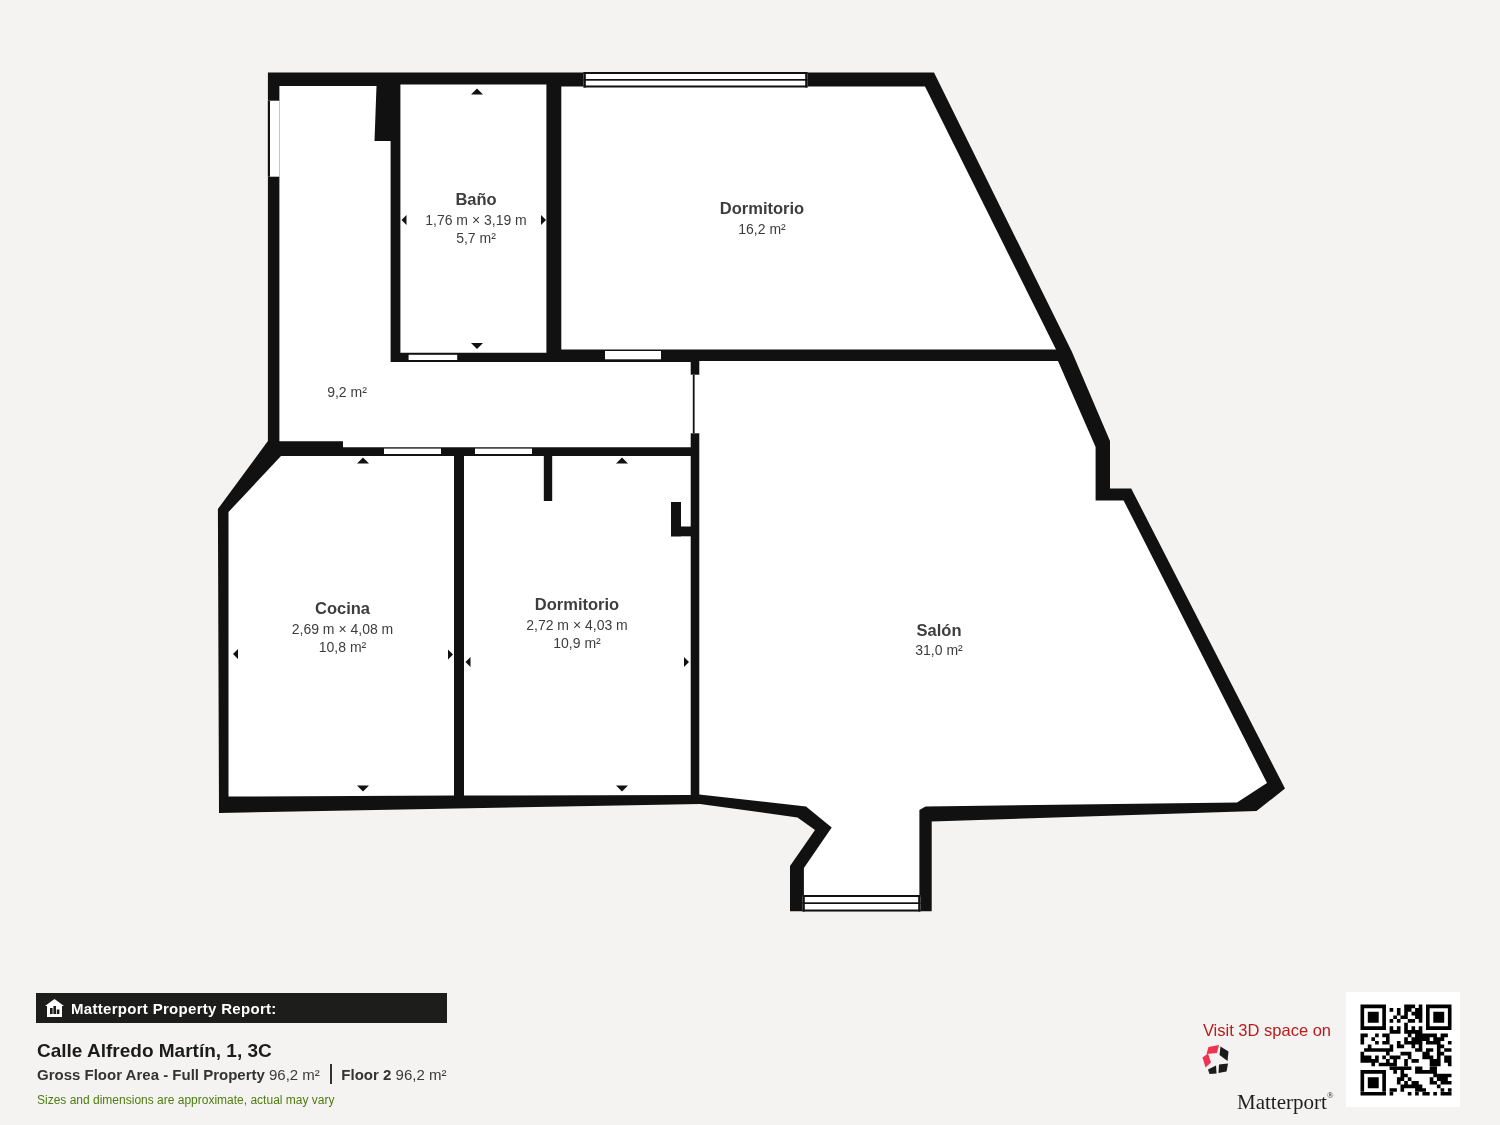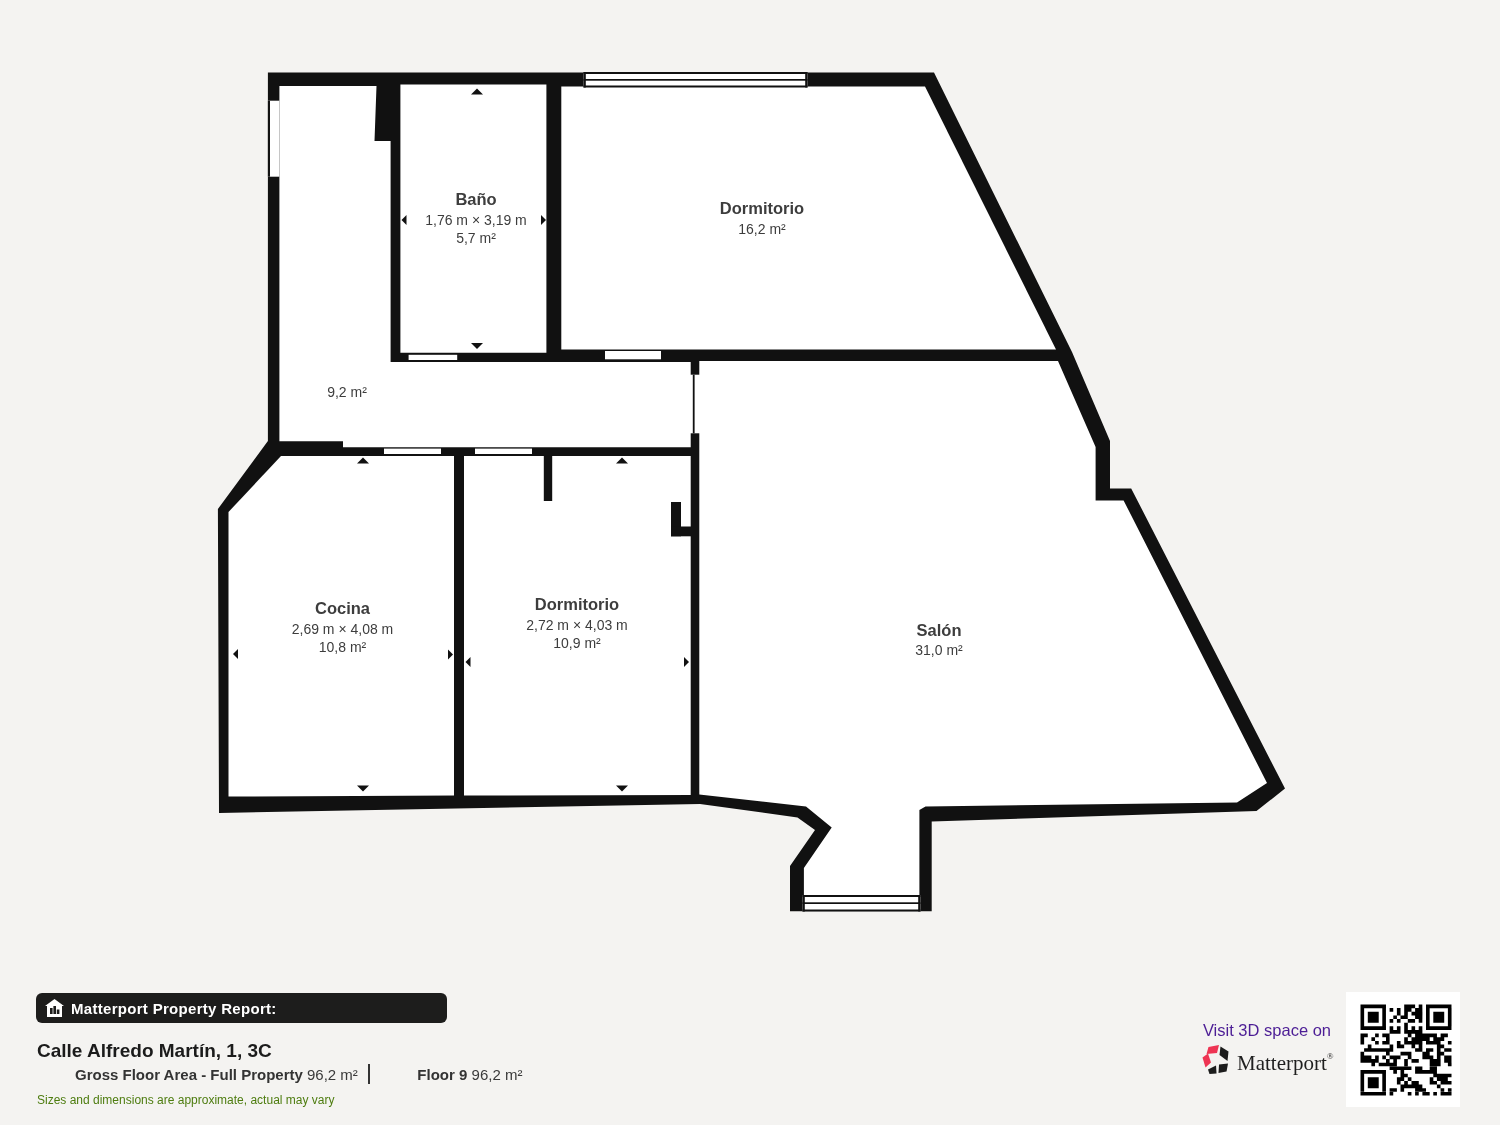--- a/index.html
+++ b/index.html
@@ -1,27 +1,27 @@
 <!DOCTYPE html>
 <html><head>
 <meta charset="utf-8">
 <style>
 html,body{margin:0;padding:0;background:#f4f3f1;}
 .page{position:relative;width:1500px;height:1125px;background:#f4f3f1;font-family:"Liberation Sans",sans-serif;overflow:hidden;}
 .plan{position:absolute;left:0;top:0;}
 .roomname{font-weight:bold;font-size:16.5px;fill:#3d3d3d;}
 .roomdim{font-size:14px;fill:#3d3d3d;}
-.bar{position:absolute;left:36px;top:993px;width:411px;height:30px;background:#1d1d1c;color:#fff;border-radius:6px;}
+.bar{position:absolute;left:36px;top:993px;width:411px;height:30px;background:#1d1d1c;color:#fff;}
 .bartext{position:absolute;left:35px;top:7px;font-size:15px;font-weight:bold;letter-spacing:0.3px;}
 .addr{position:absolute;left:37px;top:1032px;font-size:19px;font-weight:bold;color:#1b1b1b;margin-top:8px;}
 .gfa{position:absolute;left:37px;top:1064px;font-size:15px;color:#3a3a3a;}
-.gfa b{color:#333;margin-left:38px;}
+.gfa b{color:#333;}
 .fine{position:absolute;left:37px;top:1093px;font-size:12px;color:#4d7c0f;}
-.visit{position:absolute;left:1031px;top:1021px;width:300px;text-align:right;font-size:16.5px;color:#4c1d95;}
-.mword{position:absolute;left:1237px;top:1051px;font-family:"Liberation Serif",serif;font-size:21px;color:#1f1f1f;}
+.visit{position:absolute;left:1031px;top:1021px;width:300px;text-align:right;font-size:16.5px;color:#b91c1c;}
+.mword{position:absolute;left:1237px;top:1090px;font-family:"Liberation Serif",serif;font-size:21px;color:#1f1f1f;}
 .sep{display:inline-block;width:2.5px;height:20px;background:#333;margin:0 9px 0 10px;vertical-align:-4px;}
 </style>
 </head>
 <body>
 <div class="page">
 <svg class="plan" width="1500" height="1125" viewBox="0 0 1500 1125">
 
 <path d="M267.9,72.5 L934,72.5 L1072,352 L1110,441 L1110,488.4 L1131.2,488.4 L1285,788.6 L1256.5,811 L931.7,821.5 L931.7,911.3 L790,911.3 L790,866 L815,830 L797.5,817.5 L700,804 L219,813 L217.9,509 L267.9,441 Z" fill="#111111"></path>
 
 <path d="M279.4,86 L376.5,86 L374.5,141 L390.6,141 L390.6,362 L690.7,362 L690.7,447.2 L343,447.2 L343,441.2 L279.4,441.2 Z" fill="#ffffff"></path>
@@ -140,21 +140,21 @@
 <rect x="5" y="9" width="2.6" height="6" fill="#1d1d1c"></rect>
 <rect x="8.4" y="7" width="2.6" height="8" fill="#1d1d1c"></rect>
 <rect x="11.8" y="10.5" width="2.6" height="4.5" fill="#1d1d1c"></rect>
 </svg>
 
 <div class="bartext">Matterport Property Report:</div>
 </div>
 
 <div class="addr">Calle Alfredo Martín, 1, 3C</div>
 
-<div class="gfa"><b>Gross Floor Area - Full Property</b> 96,2 m²<span class="sep"></span><b>Floor 9</b> 96,2 m²</div>
+<div class="gfa"><b>Gross Floor Area - Full Property</b> 96,2 m²<span class="sep"></span><b>Floor 2</b> 96,2 m²</div>
 
 <div class="fine">Sizes and dimensions are approximate, actual may vary</div>
 
 <div class="visit">Visit 3D space on</div>
 
 <svg style="position:absolute;left:1200px;top:1042px" width="32" height="34" viewBox="0 0 32 34">
 <path d="M6.5,12 L8.5,5 L19,3 L17,11 Z" fill="#ee3453"></path>
 <path d="M2.5,15.5 L8,11.5 L11,20.5 L5.5,25.5 Z" fill="#ee3453"></path>
 <path d="M20.5,4.5 L28.5,9.5 L27.5,19 L19.5,13 Z" fill="#1c1c1c"></path>
 <path d="M28,21.5 L26.5,29.5 L18.5,31 L19,22.5 Z" fill="#1c1c1c"></path>

